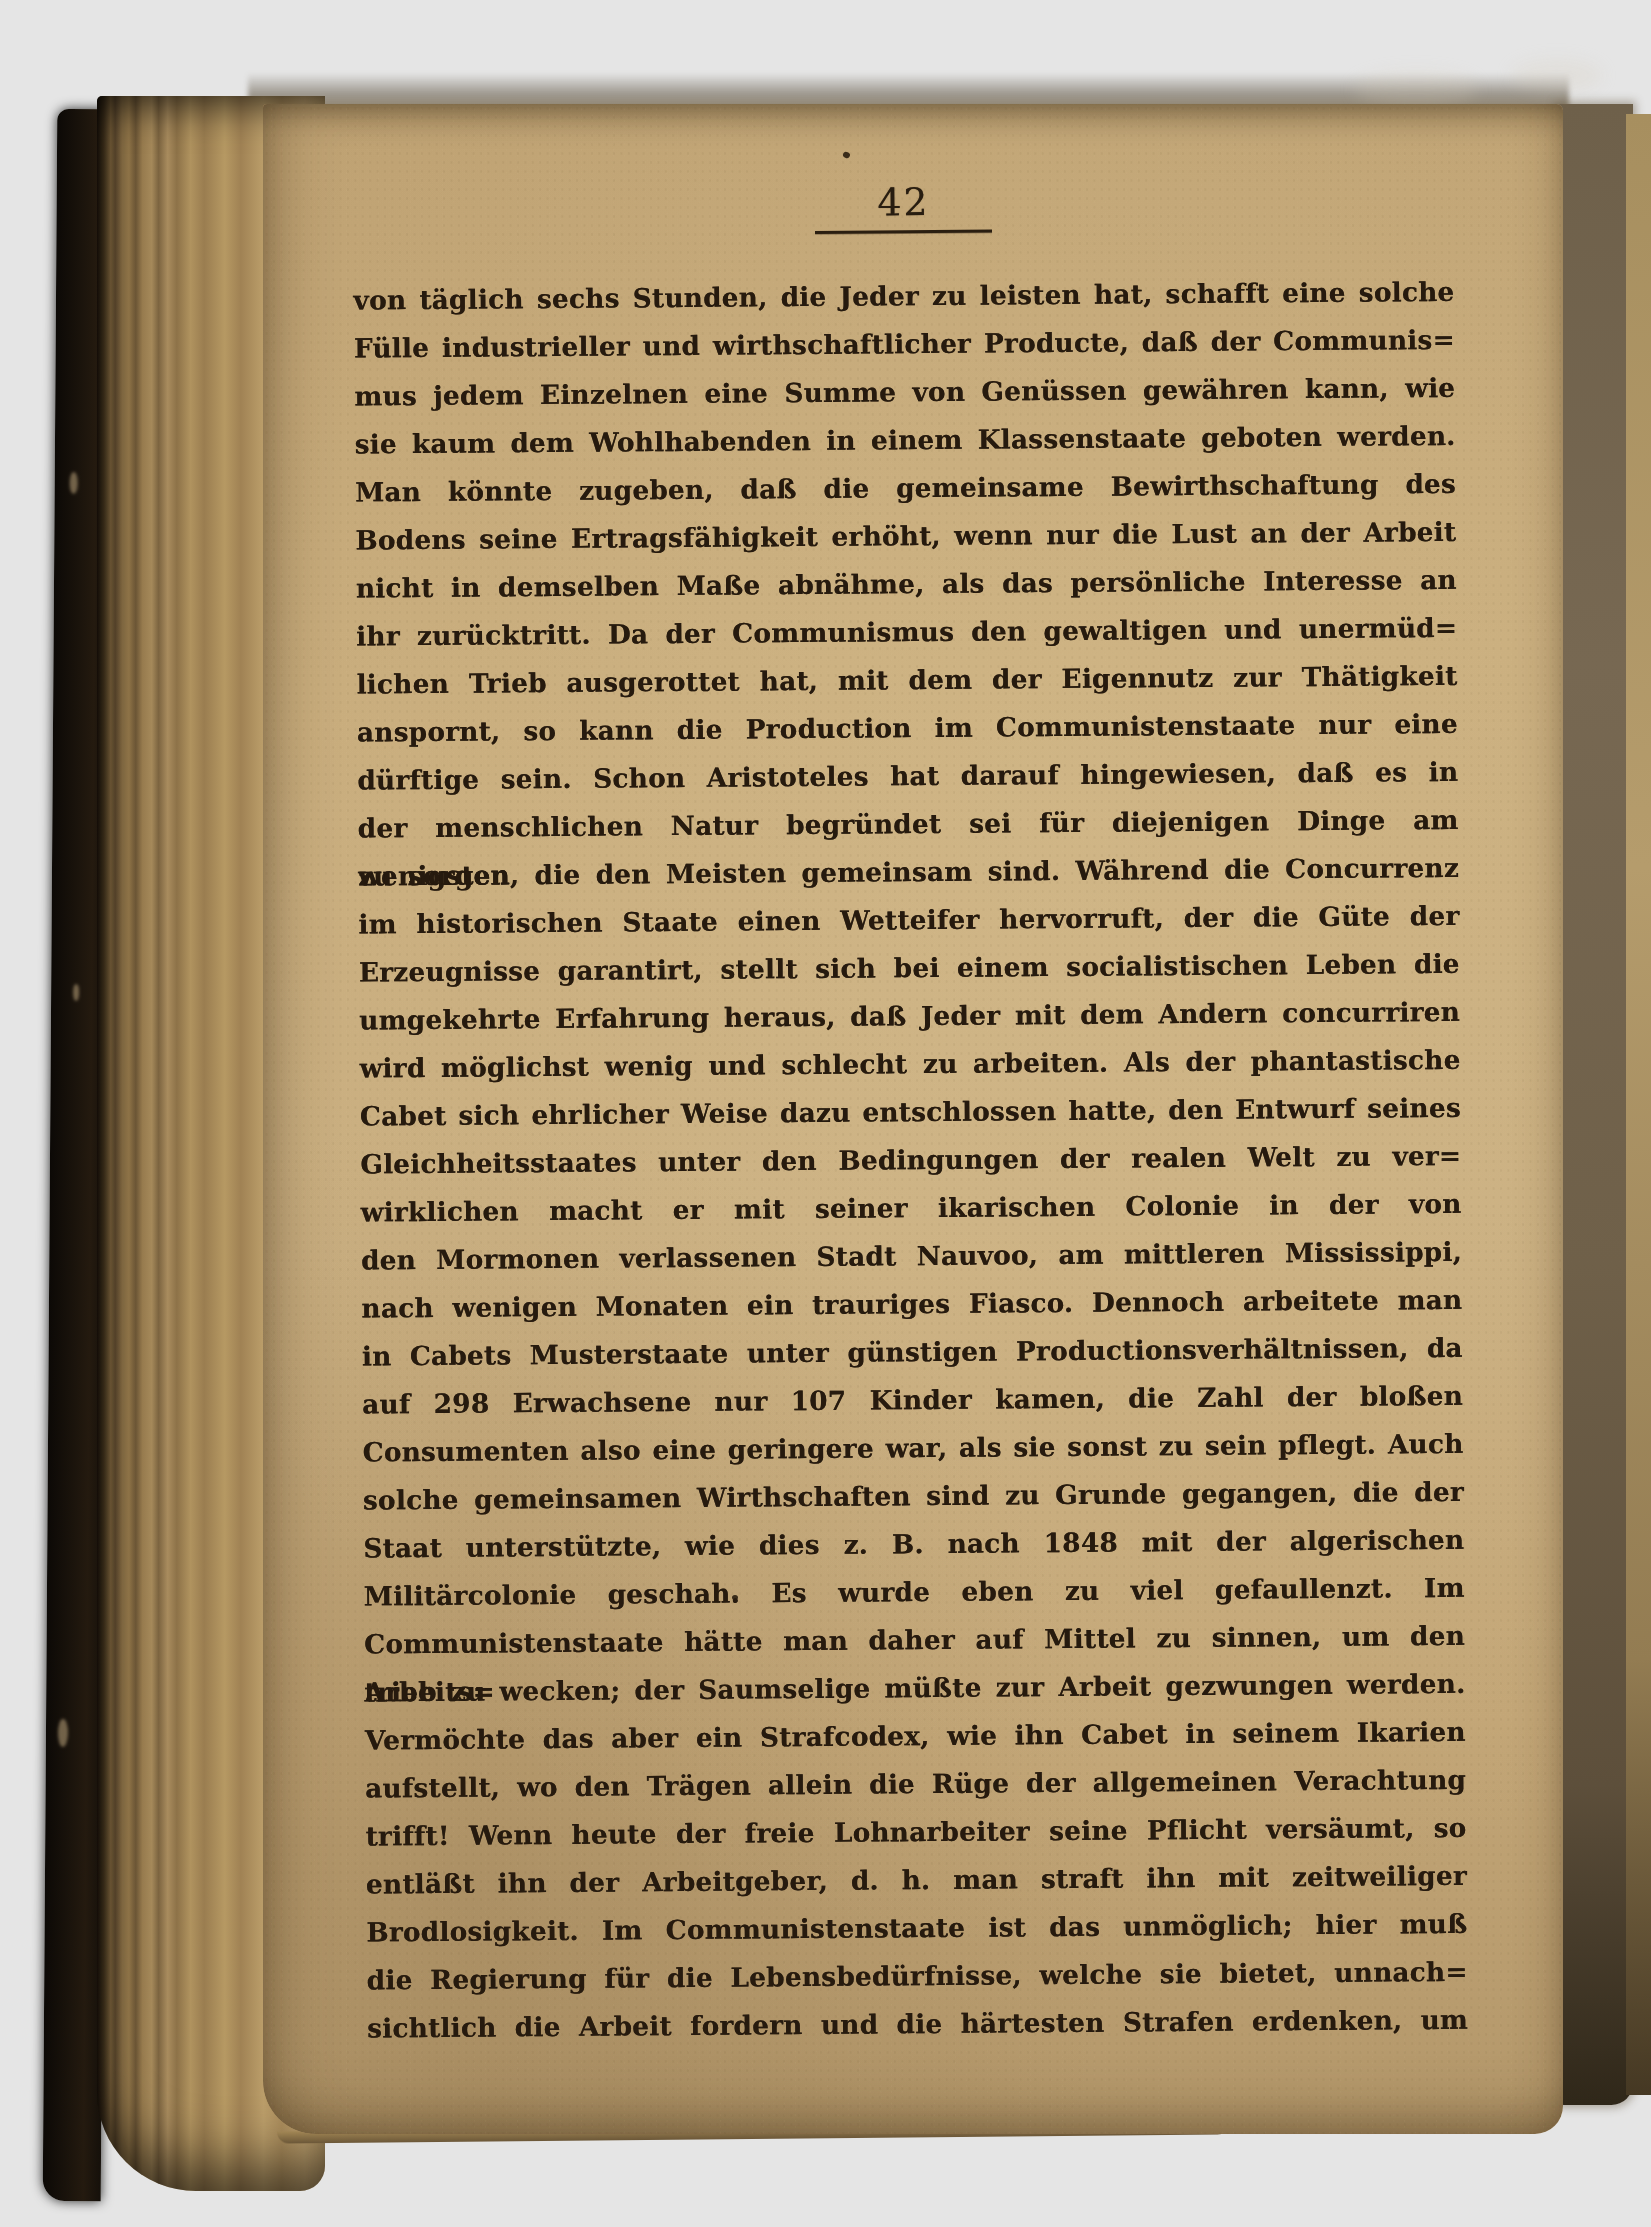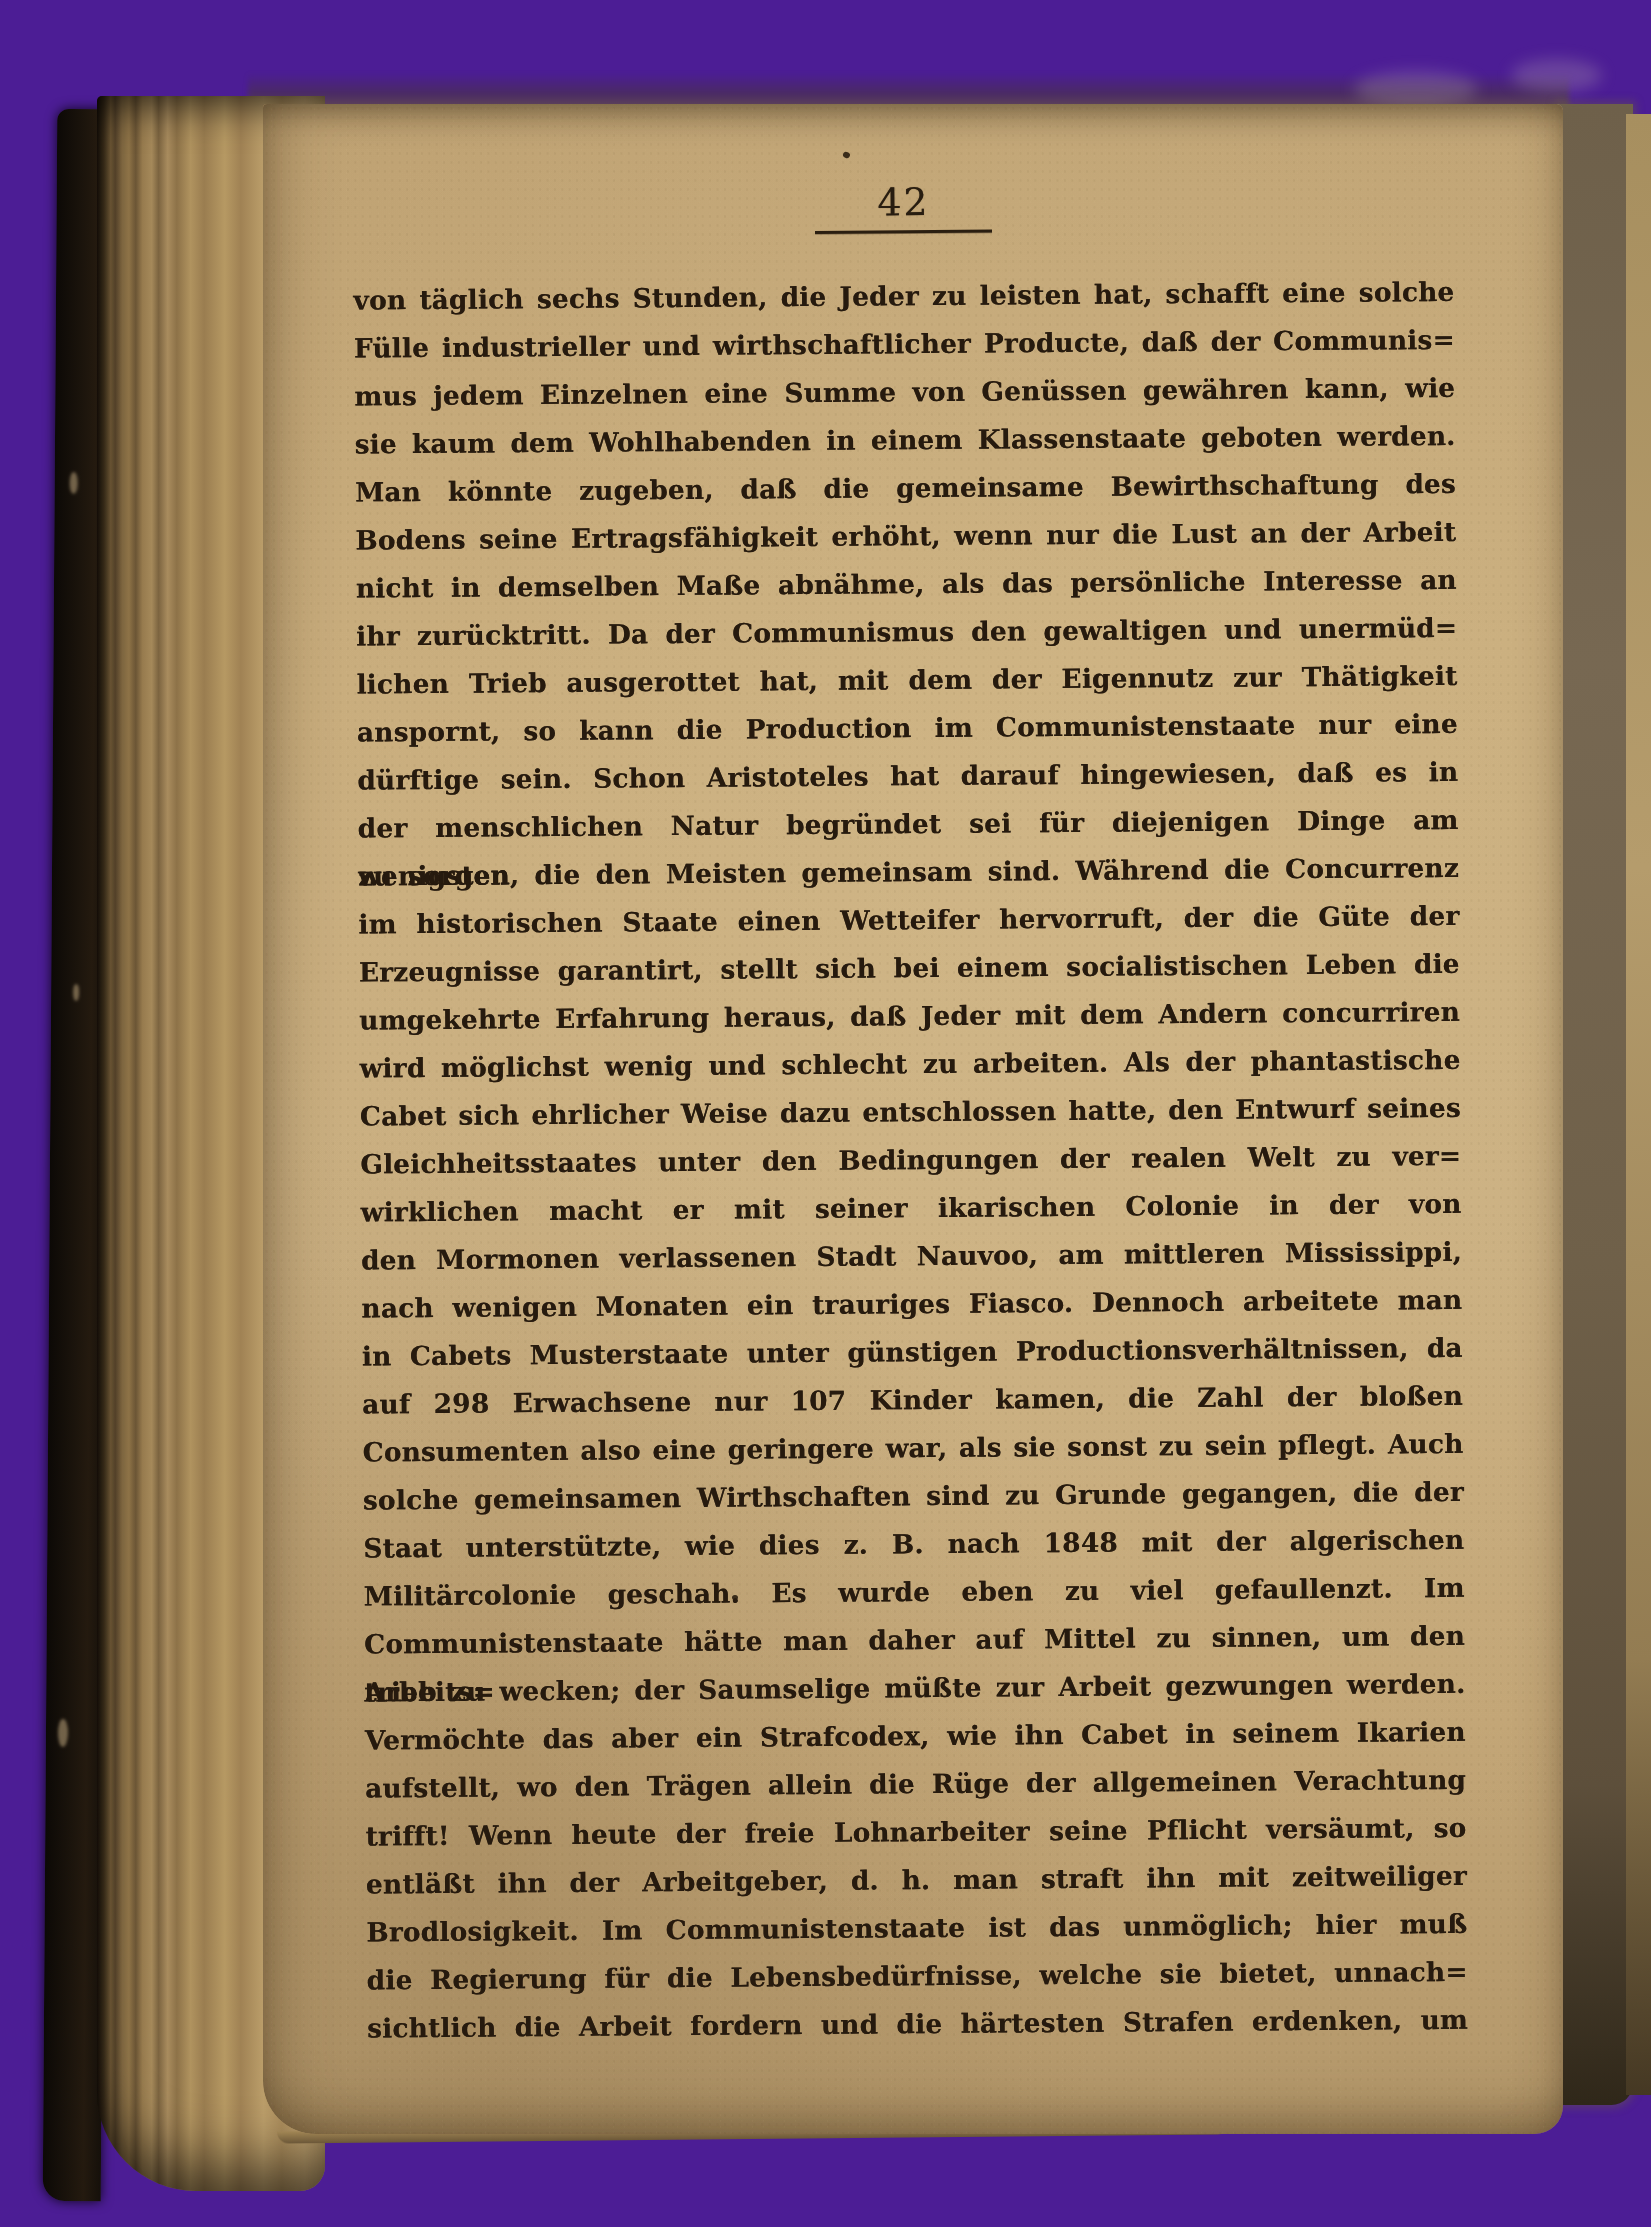--- a/index.html
+++ b/index.html
@@ -1,16 +1,16 @@
 <!DOCTYPE html>
 <html style="--paper: #c4a877; --ink: #261a0e; --background: #070604; --page-edge-shadow: #756750;font-size:13.2px"><head>
 <meta charset="utf-8">
 <style>
   html,body{margin:0;padding:0;background:#050403;}
-  #stage{position:relative;width:1651px;height:2227px;background:#4c1d95;overflow:hidden;
+  #stage{position:relative;width:1651px;height:2227px;background:#e5e5e5;overflow:hidden;
          font-family:"DejaVu Serif", serif;}
 
   
   .top-edges-shadow{position:absolute;left:248px;top:73px;width:1321px;height:38px;
     background:linear-gradient(180deg, rgba(12,9,5,0) 0%, rgba(72,60,40,.45) 55%, rgba(110,93,62,.75) 100%);
     filter:blur(2.5px);}
 
   .cover-edge{position:absolute;left:50px;top:109px;width:58px;height:2092px;
     background:linear-gradient(90deg,#0c0906,#1b140c 45%,#241a0f 70%,#15100a);
     border-radius:11.6px 0 0 21.5px;transform:rotate(.4deg);

